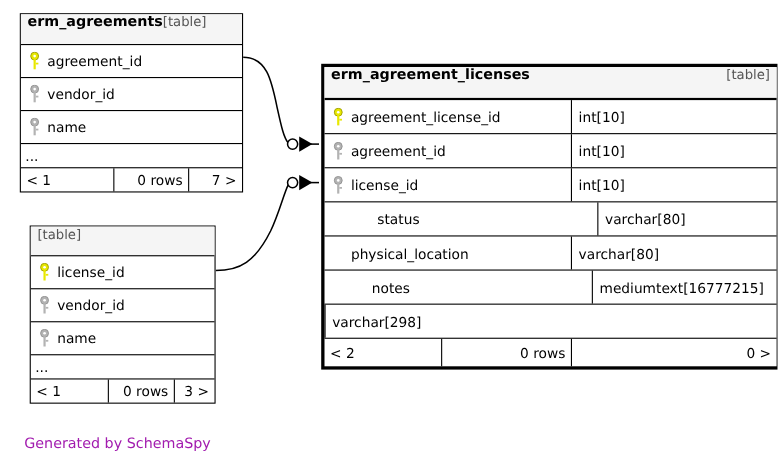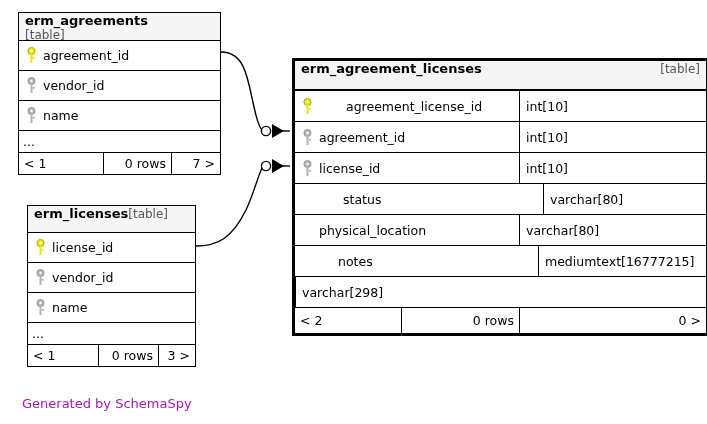--- a/index.html
+++ b/index.html
@@ -159,21 +159,21 @@
 
     <g>
       <path d="M 196,246 C 218,246 232,238 246,210 C 254,193 258,176 262,168" fill="none" stroke="#000000" stroke-width="1.4"></path>
       <circle cx="266" cy="166" r="4.6" fill="#ffffff" stroke="#000000" stroke-width="1.4"></circle>
       <path d="M 272,159 L 284,166 L 272,173 Z" fill="#000000"></path>
       <line x1="276" y1="166" x2="290" y2="166" stroke="#000000" stroke-width="1.4"></line>
     </g>
   </svg>
 
   <div class="entity" style="left:18px; top:12px; width:203px;">
-    <div class="entity-header" style="height:28px;flex-direction:column;">
+    <div class="entity-header" style="height:28px;">
       <span class="entity-title">erm_agreements</span>
       <span class="entity-tag">[table]</span>
     </div>
 
     <div class="col-row" style="height:30px;">
       <span class="key-slot">
         <svg class="key-icon" width="9" height="17" viewBox="0 0 9 17">
           <circle cx="4.5" cy="4" r="3.6" fill="#e8e800" stroke="#9a9a00" stroke-width="0.8"></circle>
           <circle cx="4.5" cy="4" r="1.2" fill="#ffffff"></circle>
           <rect x="3.5" y="6" width="2" height="10" fill="#e8e800"></rect>
@@ -213,21 +213,20 @@
 
     <div class="entity-footer" style="height:21px;">
       <span class="foot-cell foot-prev" style="width:84px;">&lt; 1</span>
       <span class="foot-cell foot-rows" style="width:68px;">0 rows</span>
       <span class="foot-cell foot-next" style="flex:1 1 auto;">7 &gt;</span>
     </div>
   </div>
 
   <div class="entity" style="left:27px; top:205px; width:169px;">
     <div class="entity-header" style="height:27px;">
-      <span class="entity-title">erm_licenses</span>
       <span class="entity-tag">[table]</span>
     </div>
 
     <div class="col-row" style="height:30px;">
       <span class="key-slot">
         <svg class="key-icon" width="9" height="17" viewBox="0 0 9 17">
           <circle cx="4.5" cy="4" r="3.6" fill="#e8e800" stroke="#9a9a00" stroke-width="0.8"></circle>
           <circle cx="4.5" cy="4" r="1.2" fill="#ffffff"></circle>
           <rect x="3.5" y="6" width="2" height="10" fill="#e8e800"></rect>
           <rect x="5.5" y="10" width="2.4" height="1.6" fill="#e8e800"></rect>
@@ -271,21 +270,21 @@
     </div>
   </div>
 
   <div class="entity thick" style="left:292px; top:58px; width:417px;text-align:center;">
     <div class="entity-header spread" style="height:30px;">
       <span class="entity-title">erm_agreement_licenses</span>
       <span class="entity-tag">[table]</span>
     </div>
 
     <div class="col-row" style="height:31px;">
-      <span class="col-name-cell" style="width:224px;gap:27px;">
+      <span class="col-name-cell" style="width:224px;">
         <span class="key-slot">
           <svg class="key-icon" width="9" height="17" viewBox="0 0 9 17">
             <circle cx="4.5" cy="4" r="3.6" fill="#e8e800" stroke="#9a9a00" stroke-width="0.8"></circle>
             <circle cx="4.5" cy="4" r="1.2" fill="#ffffff"></circle>
             <rect x="3.5" y="6" width="2" height="10" fill="#e8e800"></rect>
             <rect x="5.5" y="10" width="2.4" height="1.6" fill="#e8e800"></rect>
           </svg>
         </span>
         <span class="col-label">agreement_license_id</span>
       </span>

